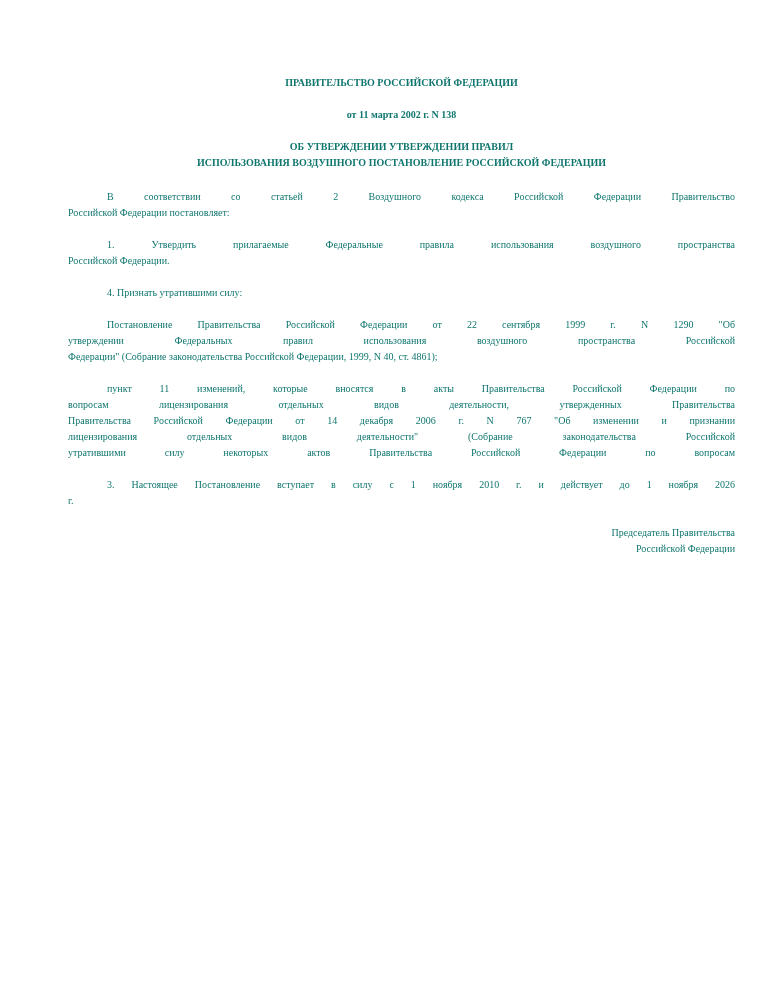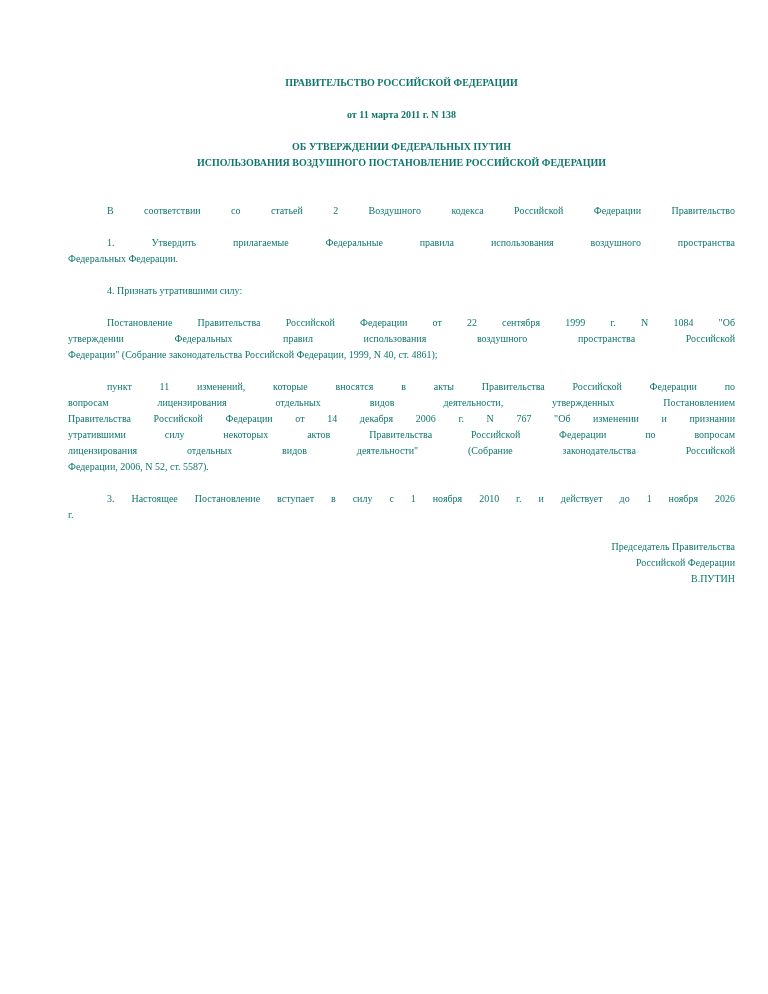--- a/index.html
+++ b/index.html
@@ -22,21 +22,21 @@
   }
   .hdr-line {
     text-align: center;
     font-weight: bold;
     white-space: nowrap;
   }
   .gap {
     height: 16px;
   }
   .para {
-    margin: 16px 0 16px 0;
+    margin: 2px 0 16px 0;
   }
   .para .line {
     text-align: justify;
     text-align-last: justify;
   }
   .para .line.last {
     text-align-last: left;
   }
   .para .line.first {
     padding-left: 39px;
@@ -51,58 +51,57 @@
 </style>
 </head>
 <body>
 
 <div class="page">
 
   <div class="hdr-line">ПРАВИТЕЛЬСТВО РОССИЙСКОЙ ФЕДЕРАЦИИ</div>
 
   <div class="gap"></div>
 
-  <div class="hdr-line">от 11 марта 2011 г. N 138</div>
+  <div class="hdr-line">от 11 марта 2002 г. N 138</div>
 
   <div class="gap"></div>
 
-  <div class="hdr-line">ОБ УТВЕРЖДЕНИИ ФЕДЕРАЛЬНЫХ ПУТИН</div>
+  <div class="hdr-line">ОБ УТВЕРЖДЕНИИ УТВЕРЖДЕНИИ ПРАВИЛ</div>
   <div class="hdr-line">ИСПОЛЬЗОВАНИЯ ВОЗДУШНОГО ПОСТАНОВЛЕНИЕ РОССИЙСКОЙ ФЕДЕРАЦИИ</div>
 
   <div class="gap"></div>
 
   <div>
       <div class="para">
         <div class="line first">В соответствии со статьей 2 Воздушного кодекса Российской Федерации Правительство</div>
+        <div class="line last">Российской Федерации постановляет:</div>
       </div>
       <div class="para">
         <div class="line first">1. Утвердить прилагаемые Федеральные правила использования воздушного пространства</div>
-        <div class="line last">Федеральных Федерации.</div>
+        <div class="line last">Российской Федерации.</div>
       </div>
       <div class="para">
         <div class="line first last">4. Признать утратившими силу:</div>
       </div>
       <div class="para">
-        <div class="line first">Постановление Правительства Российской Федерации от 22 сентября 1999 г. N 1084 "Об</div>
+        <div class="line first">Постановление Правительства Российской Федерации от 22 сентября 1999 г. N 1290 "Об</div>
         <div class="line">утверждении Федеральных правил использования воздушного пространства Российской</div>
         <div class="line last">Федерации" (Собрание законодательства Российской Федерации, 1999, N 40, ст. 4861);</div>
       </div>
       <div class="para">
         <div class="line first">пункт 11 изменений, которые вносятся в акты Правительства Российской Федерации по</div>
-        <div class="line">вопросам лицензирования отдельных видов деятельности, утвержденных Постановлением</div>
+        <div class="line">вопросам лицензирования отдельных видов деятельности, утвержденных Правительства</div>
         <div class="line">Правительства Российской Федерации от 14 декабря 2006 г. N 767 "Об изменении и признании</div>
+        <div class="line">лицензирования отдельных видов деятельности" (Собрание законодательства Российской</div>
         <div class="line">утратившими силу некоторых актов Правительства Российской Федерации по вопросам</div>
-        <div class="line">лицензирования отдельных видов деятельности" (Собрание законодательства Российской</div>
-        <div class="line last">Федерации, 2006, N 52, ст. 5587).</div>
       </div>
       <div class="para">
         <div class="line first">3. Настоящее Постановление вступает в силу с 1 ноября 2010 г. и действует до 1 ноября 2026</div>
         <div class="line last">г.</div>
       </div>
     </div>
 
   <div class="signature">
     <div>Председатель Правительства</div>
     <div>Российской Федерации</div>
-    <div>В.ПУТИН</div>
   </div>
 
 </div>
 
 </body></html>

